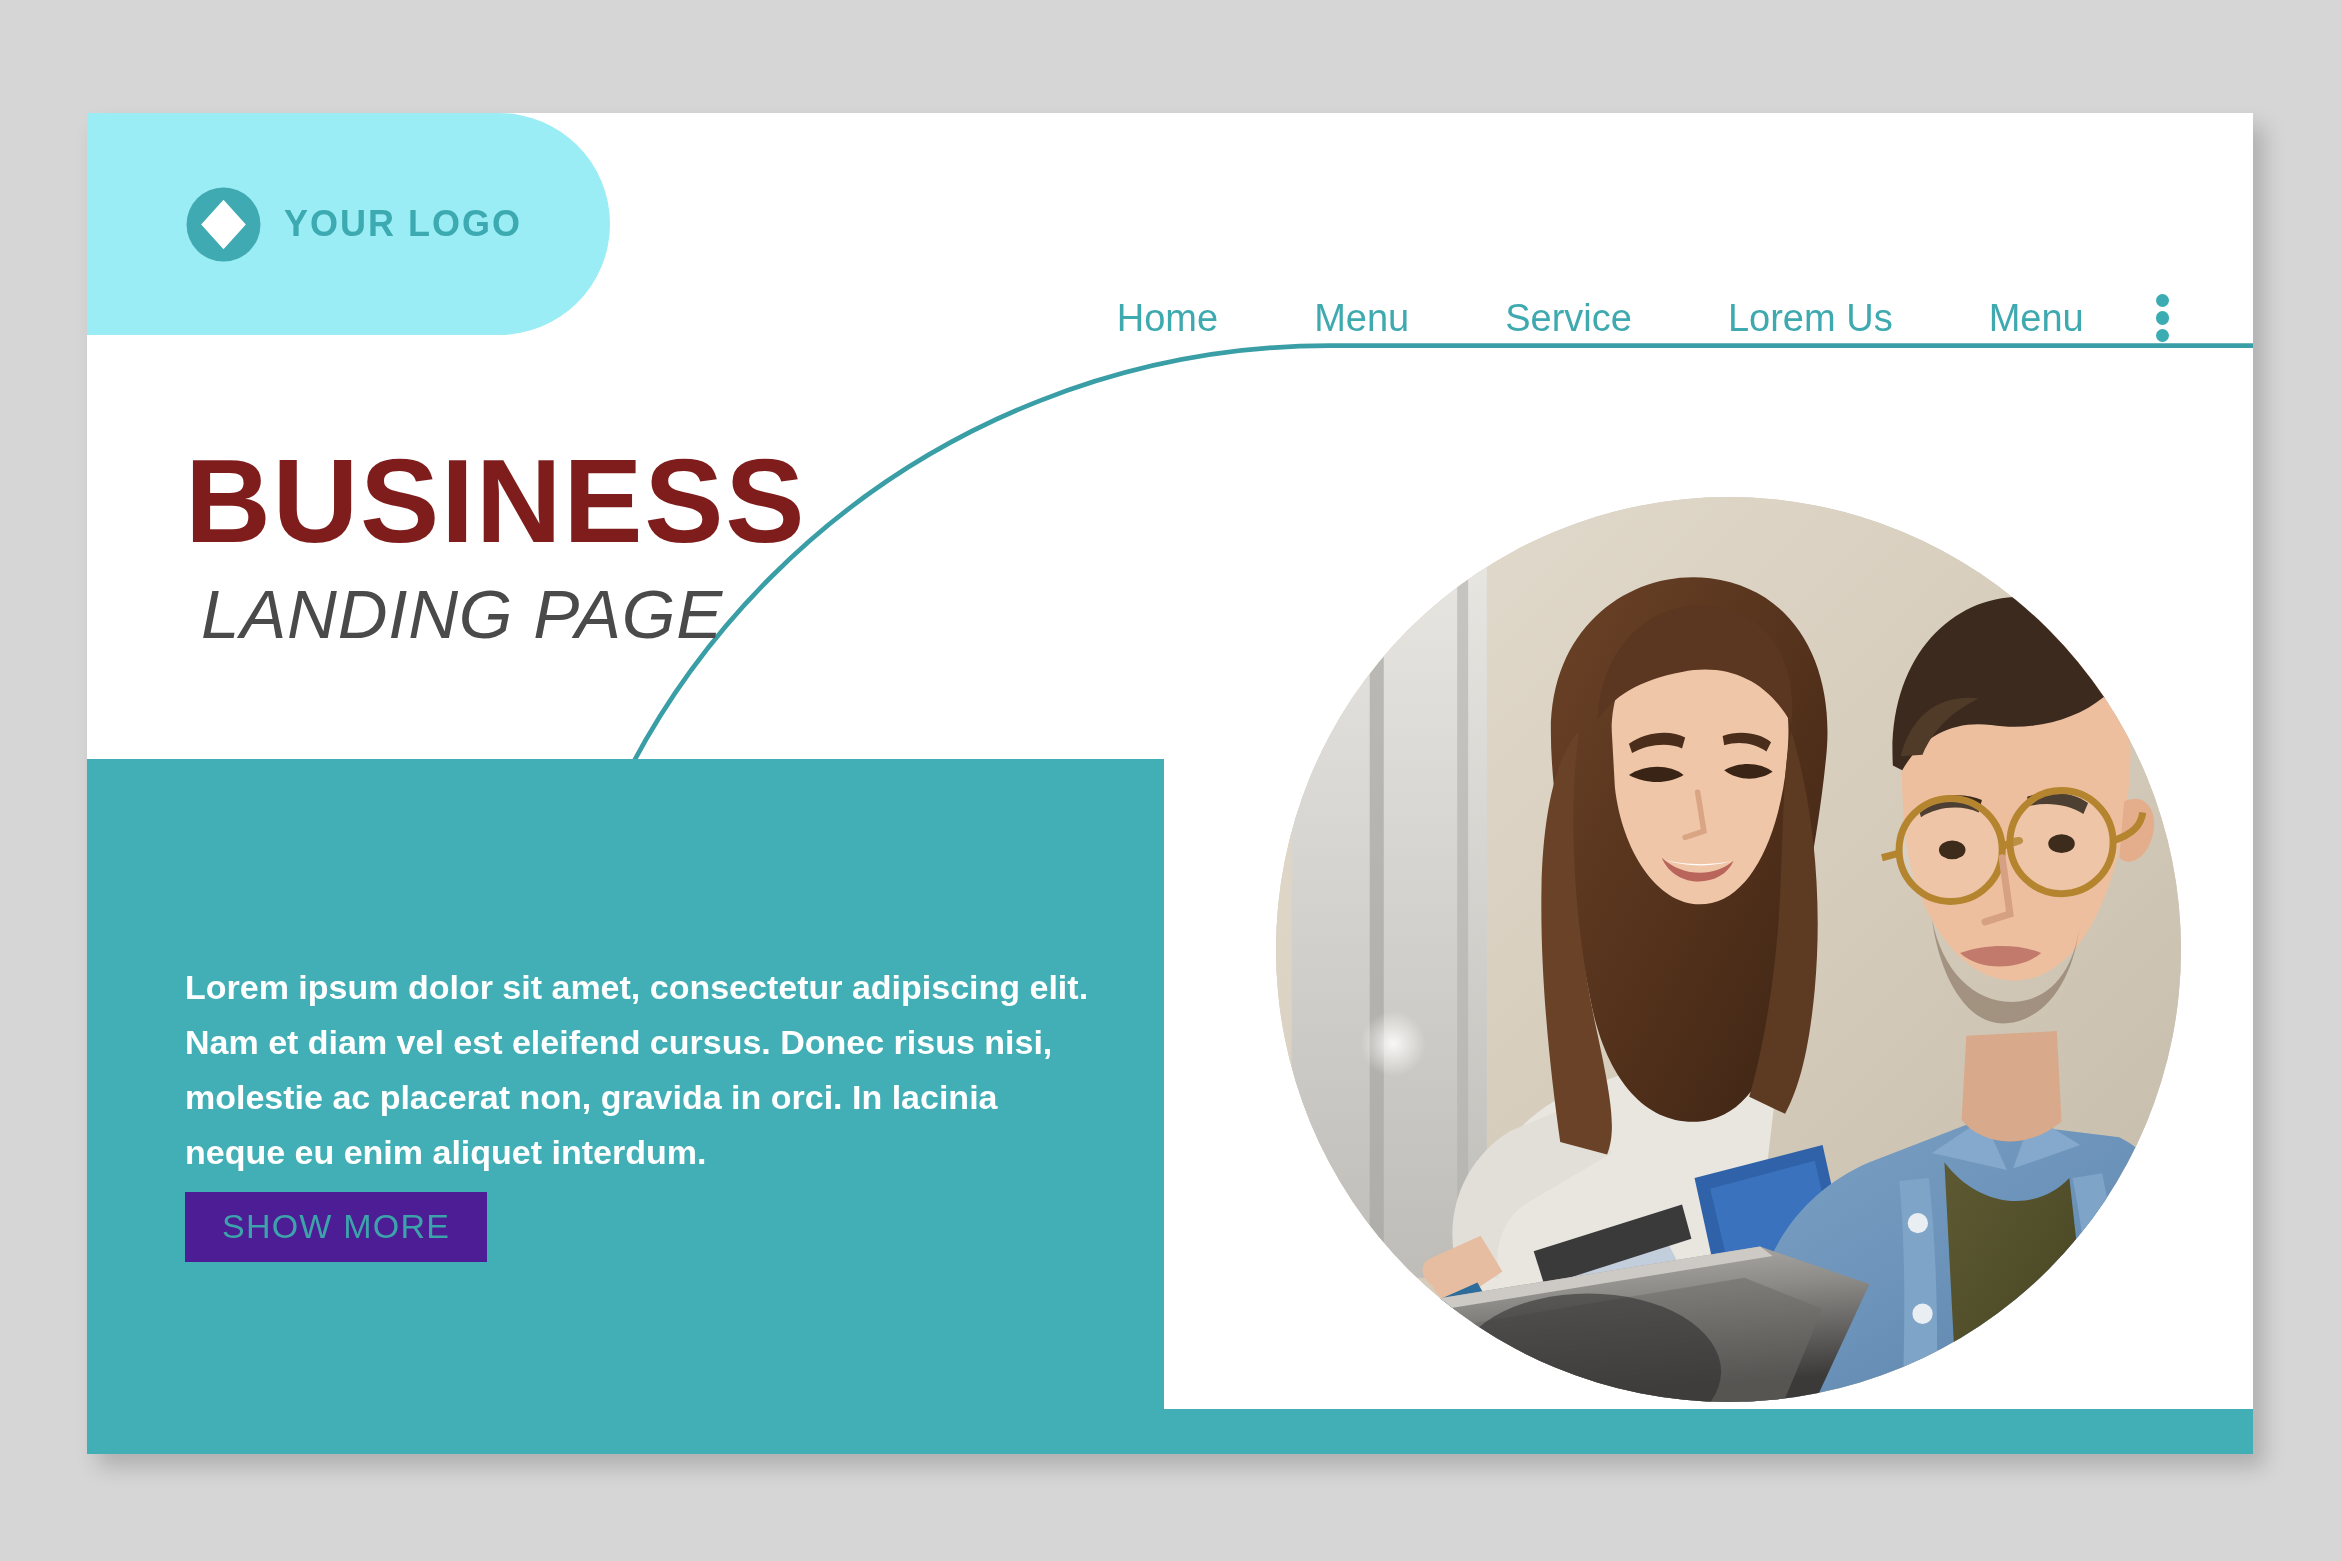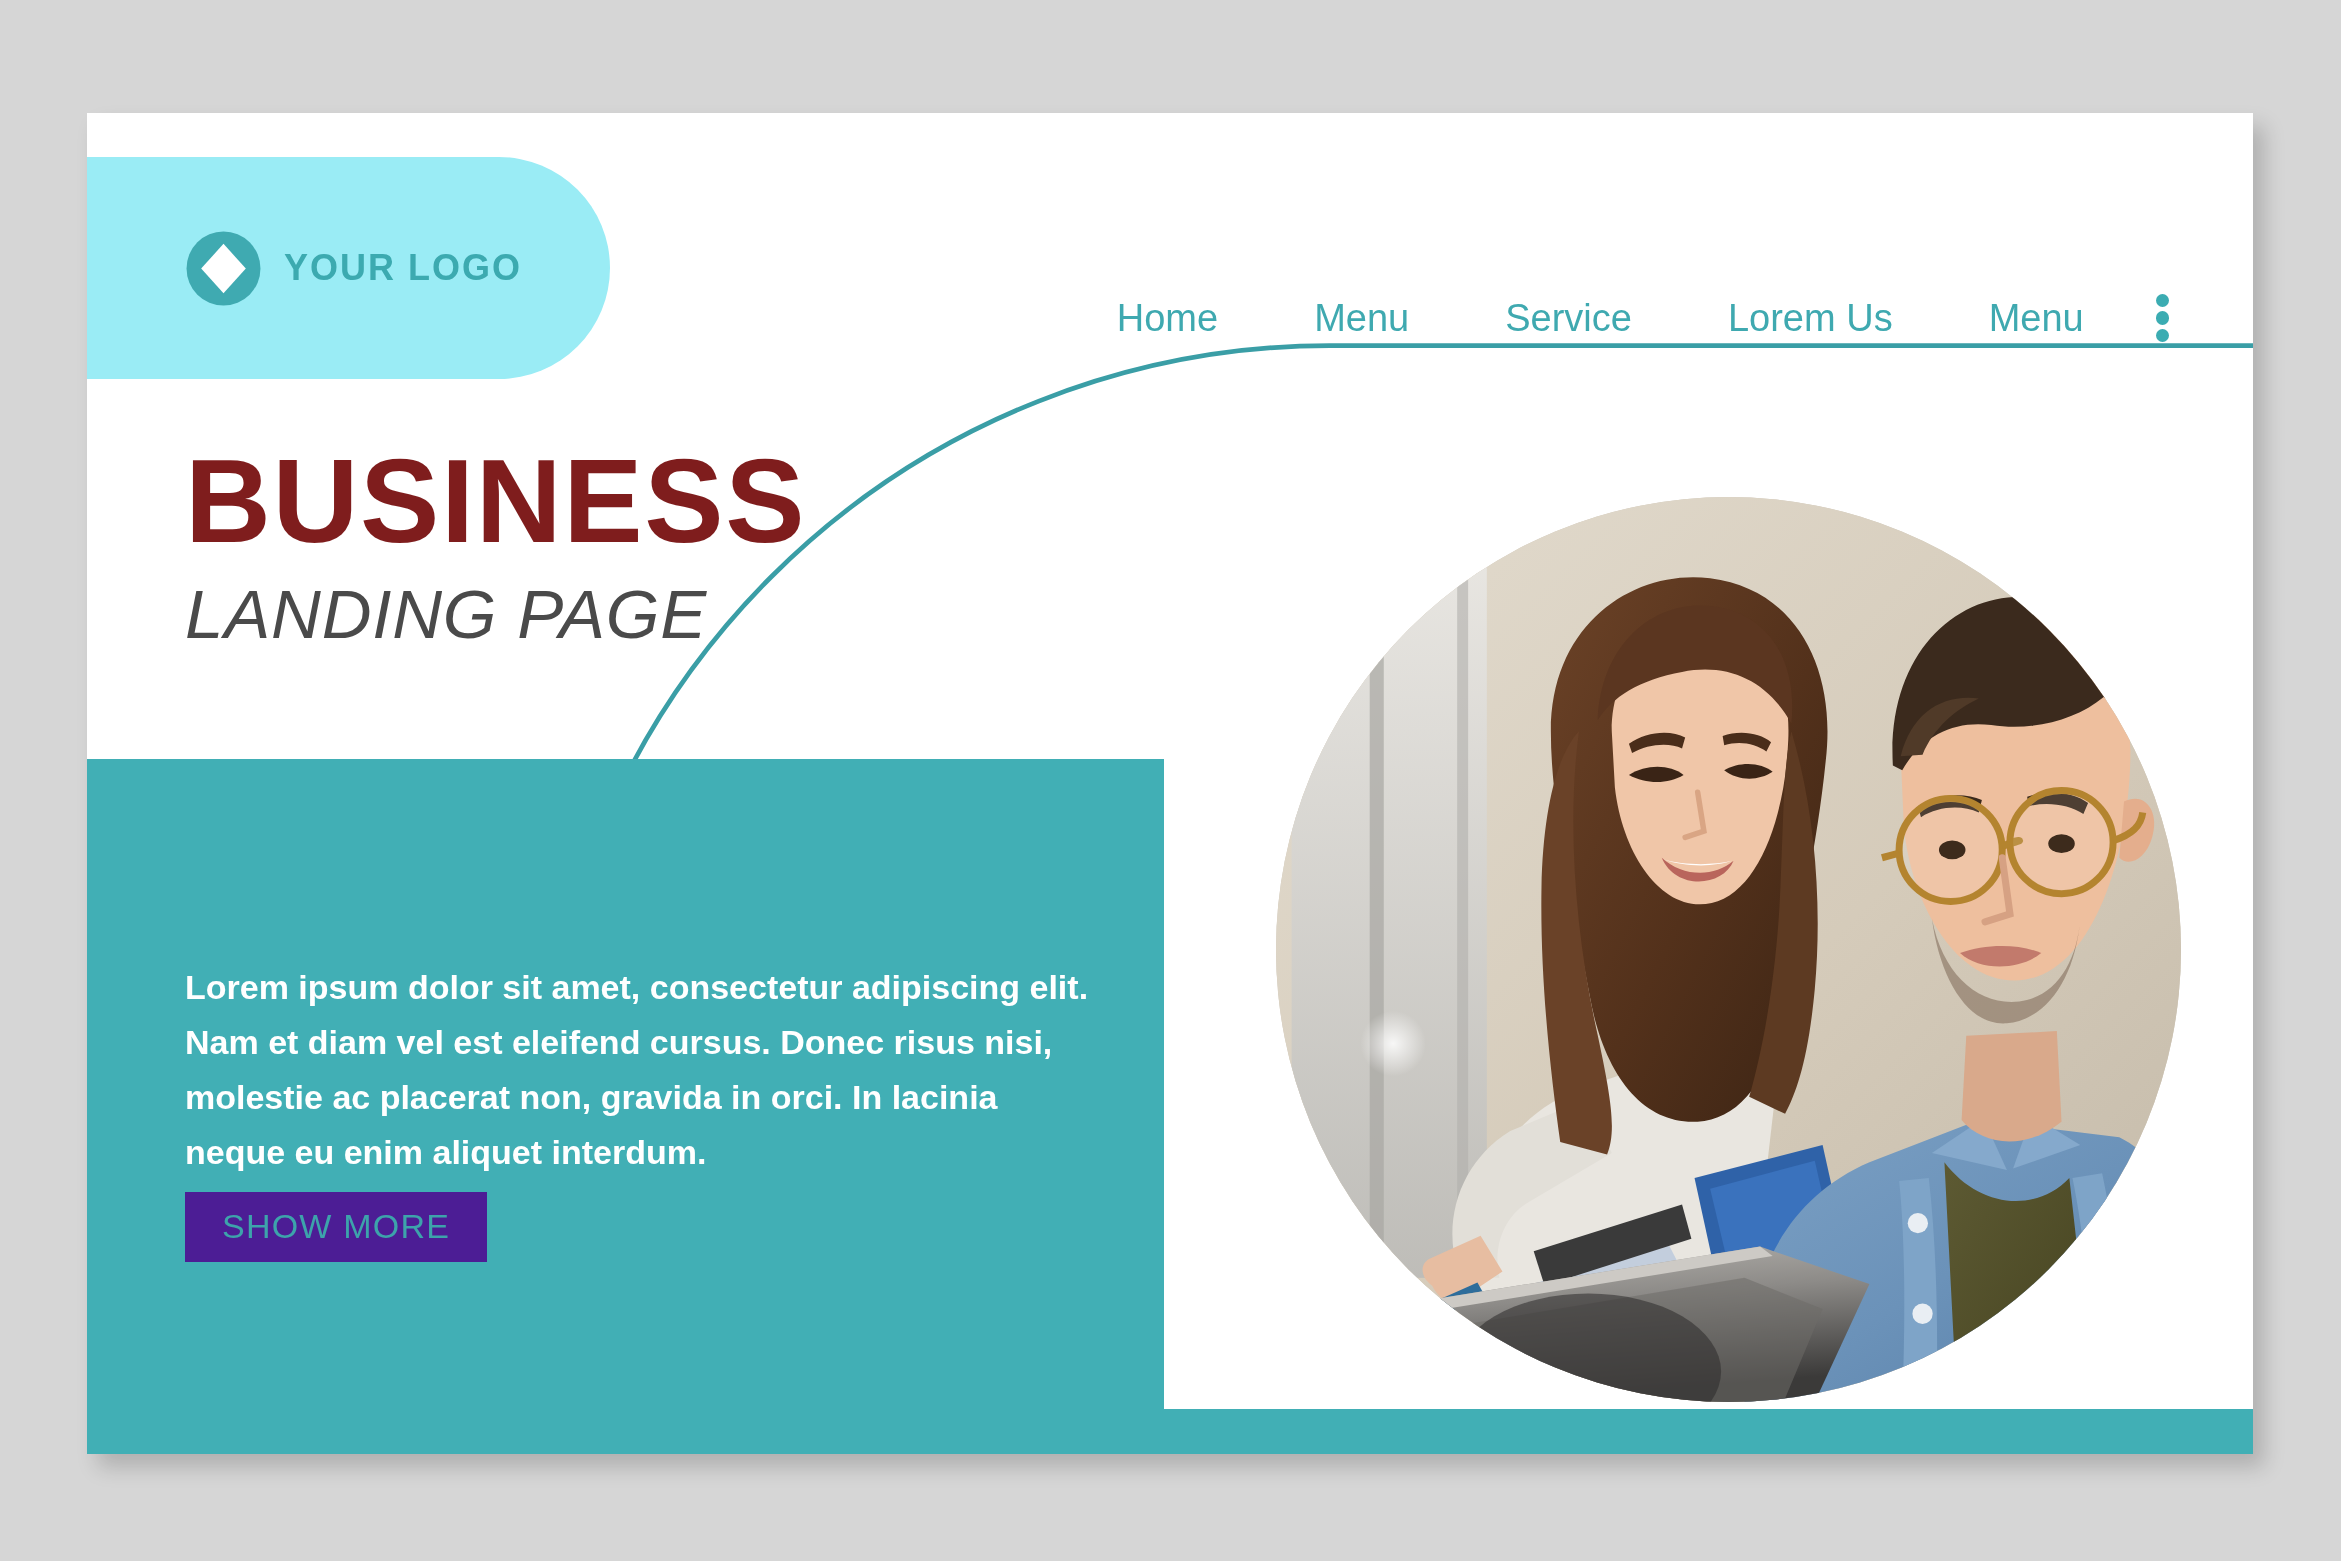--- a/index.html
+++ b/index.html
@@ -41,21 +41,20 @@
     top: 0;
     width: 523px;
     height: 222px;
     background: #9aecf5;
     border-top-right-radius: 113px;
     border-bottom-right-radius: 113px;
     display: flex;
     align-items: center;
     padding-left: 98px;
     box-sizing: border-box;
-    margin-top: 44px;
   }
 
   #logo-mark {
     width: 77px;
     height: 77px;
     flex: 0 0 auto;
     margin-right: 22px;
   }
 
   #logo-text {
@@ -147,21 +146,21 @@
     line-height: 1.0;
     margin: 0;
   }
   #headline-sub {
     font-size: 69px;
     font-style: italic;
     font-weight: 400;
     color: #4a4a4a;
     letter-spacing: 0.8px;
     line-height: 1.1;
-    margin: 17px 0 0 0;
+    margin: 17px 0 0 16px;
   }
 
   
   #body-copy {
     position: absolute;
     left: 98px;
     top: 813px;
     width: 917px;
     font-size: 34px;
     line-height: 1.62;

